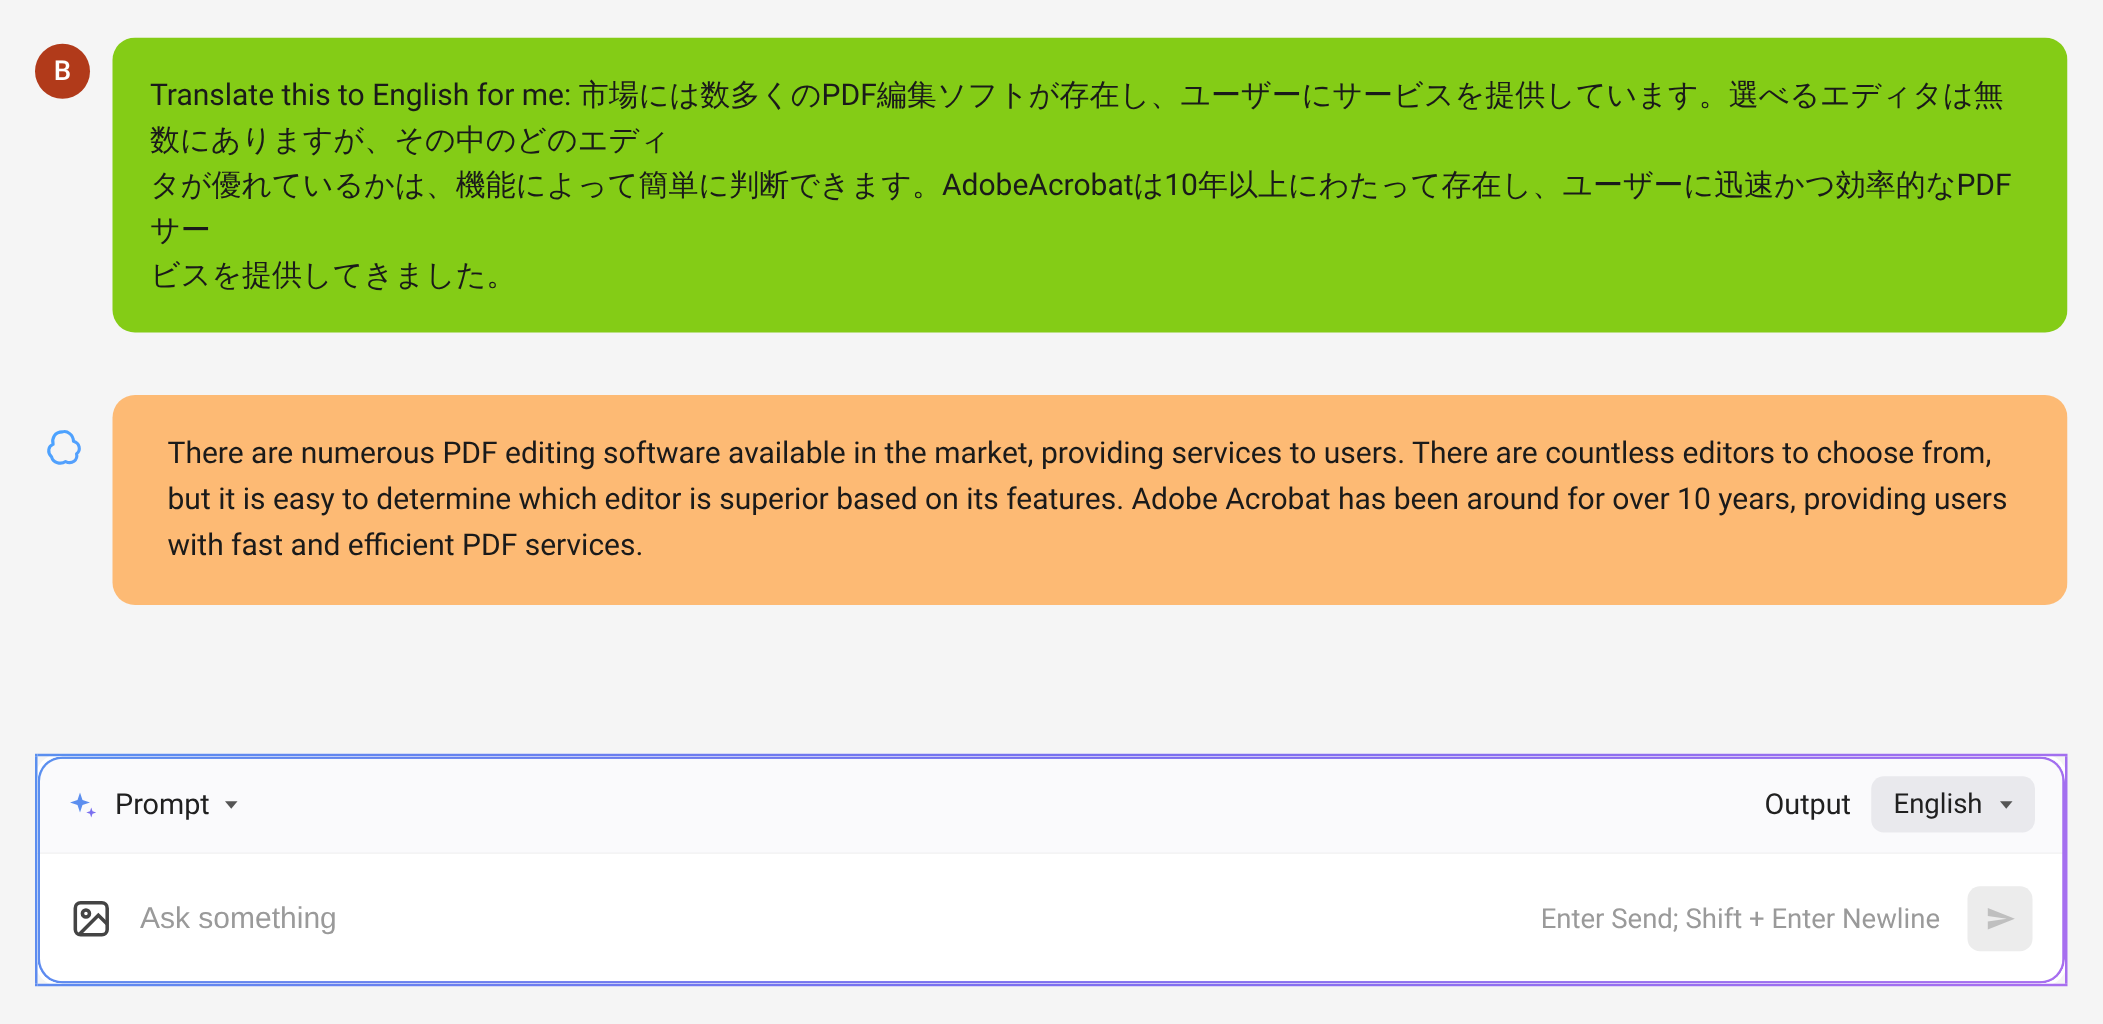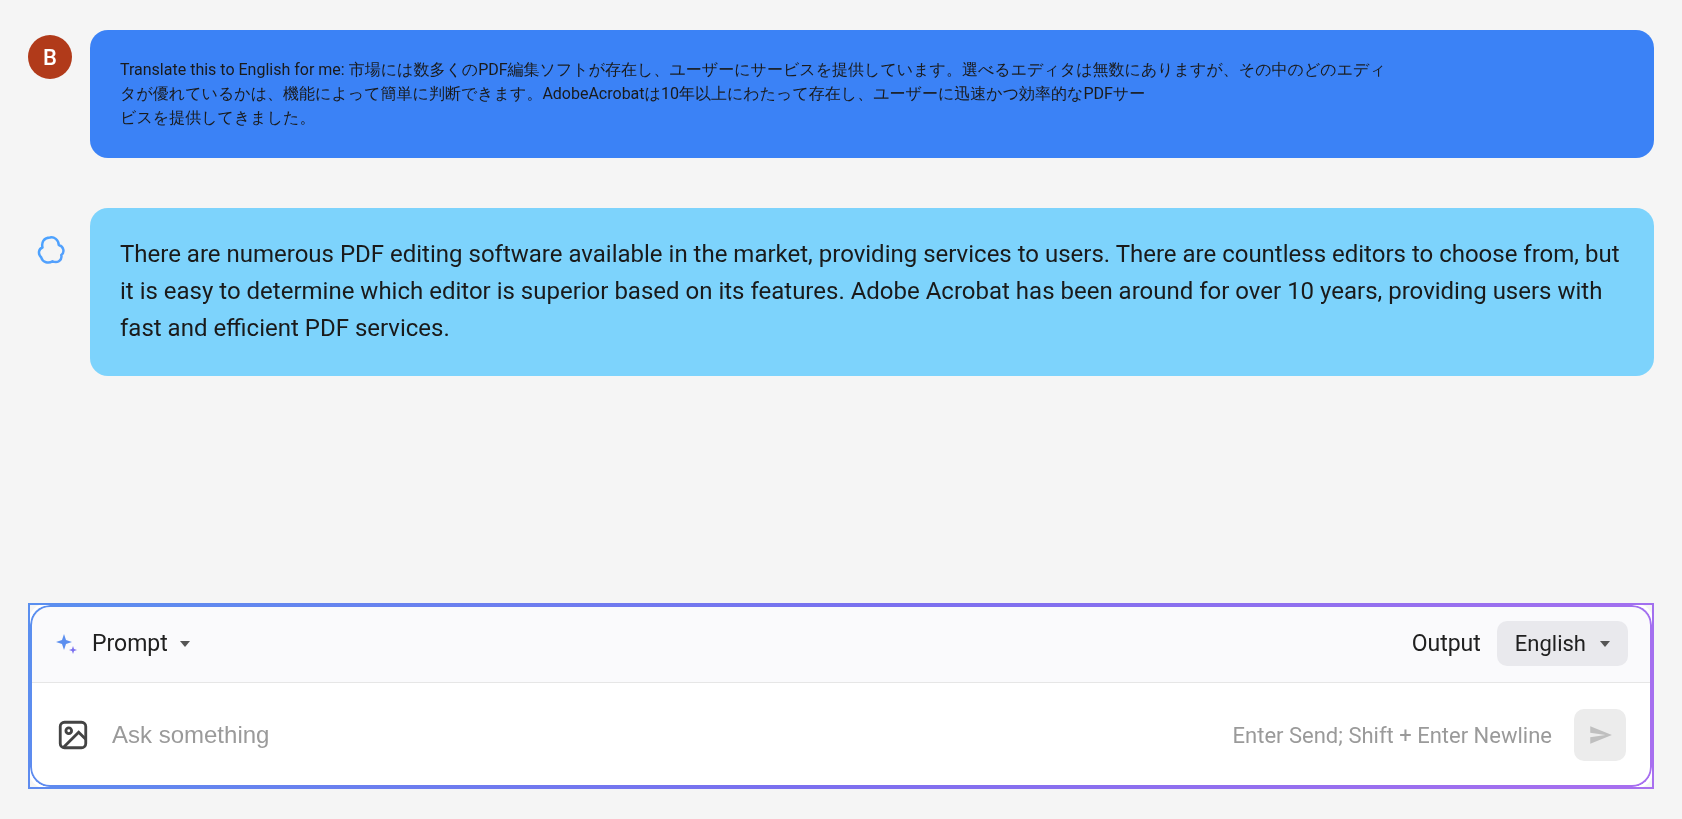--- a/index.html
+++ b/index.html
@@ -42,33 +42,33 @@
     width: 44px;
     height: 44px;
     display: flex;
     align-items: center;
     justify-content: center;
     flex-shrink: 0;
     margin-top: 20px;
   }
   .avatar-ai svg { width: 30px; height: 30px; }
   .bubble-user {
-    background: #3b82f6;
+    background: #84cc16;
     border-radius: 18px;
     padding: 28px 30px;
-    font-size: 16px;
+    font-size: 24px;
     line-height: 1.5;
     color: #1a1a1a;
     flex: 1;
     max-width: 1565px;
   }
   .bubble-ai {
-    background: #7dd3fc;
+    background: #fdba74;
     border-radius: 18px;
-    padding: 28px 30px;
+    padding: 28px 44px;
     font-size: 24px;
     line-height: 1.55;
     color: #1a1a1a;
     flex: 1;
     max-width: 1565px;
   }
   .input-wrap {
     margin-top: 30px;
     border: 2px solid;
     border-image: linear-gradient(120deg, #5a8fef 0%, #7a6fef 50%, #a86fef 100%) 1;

